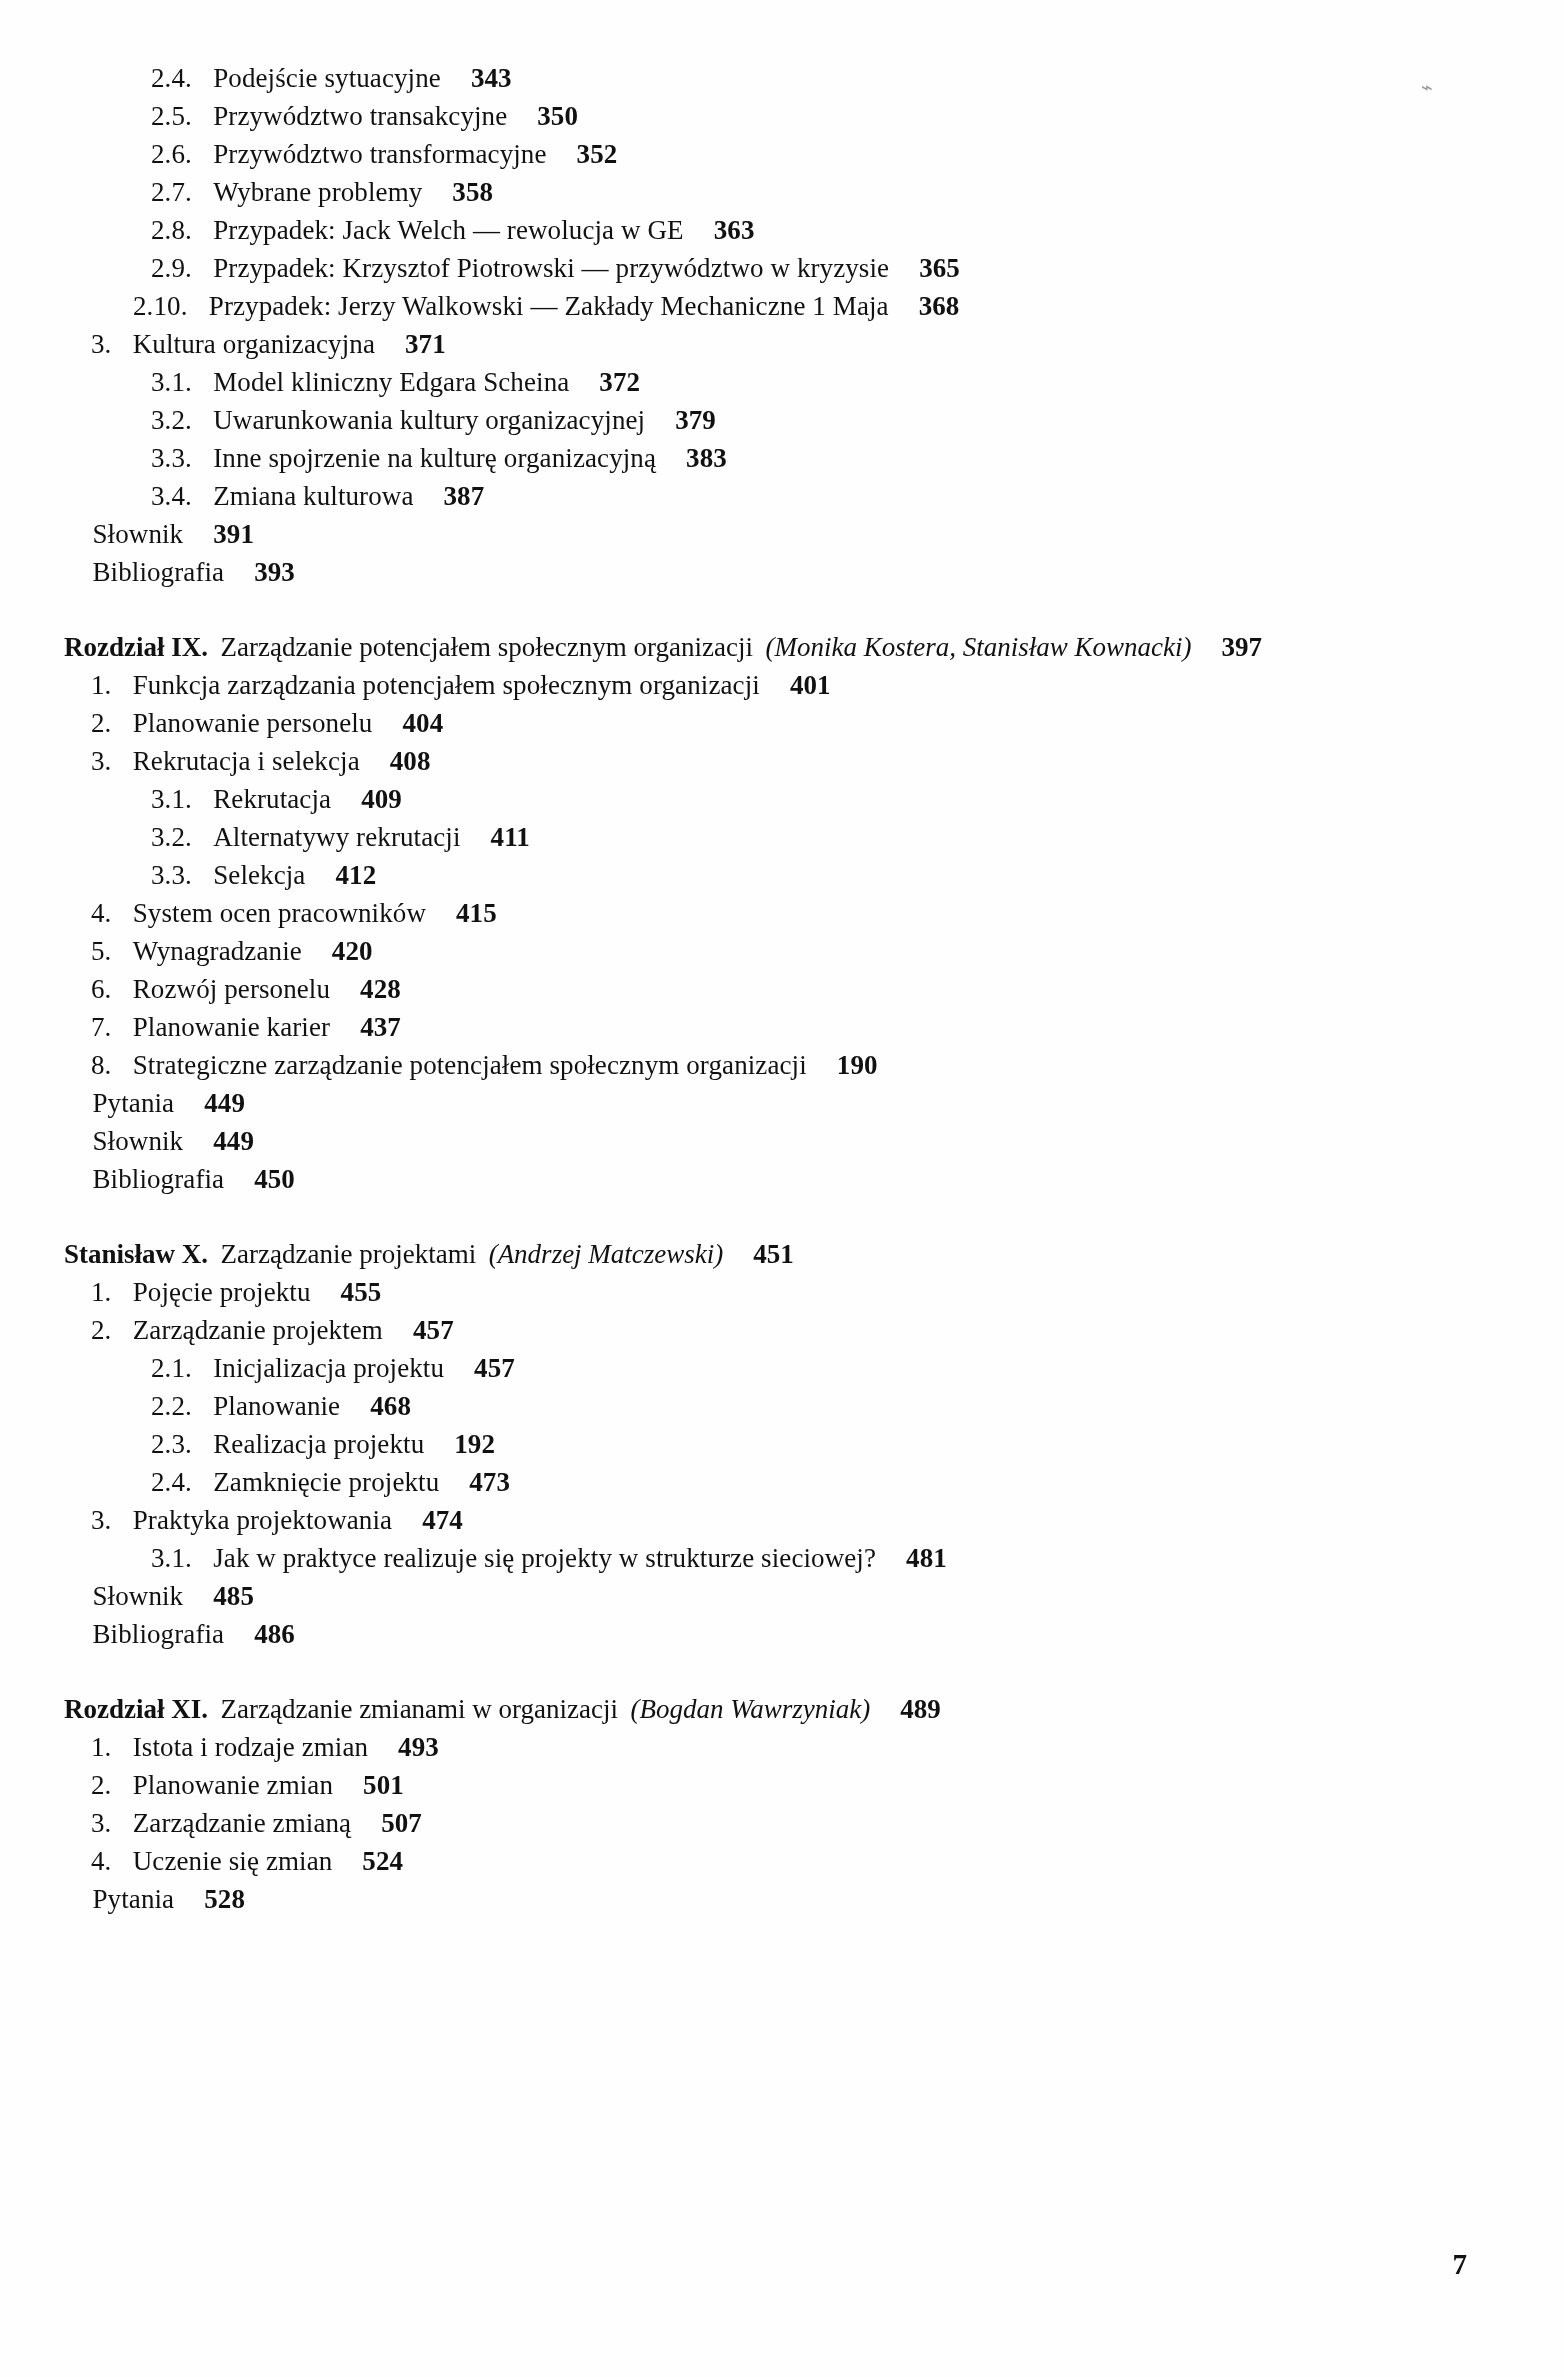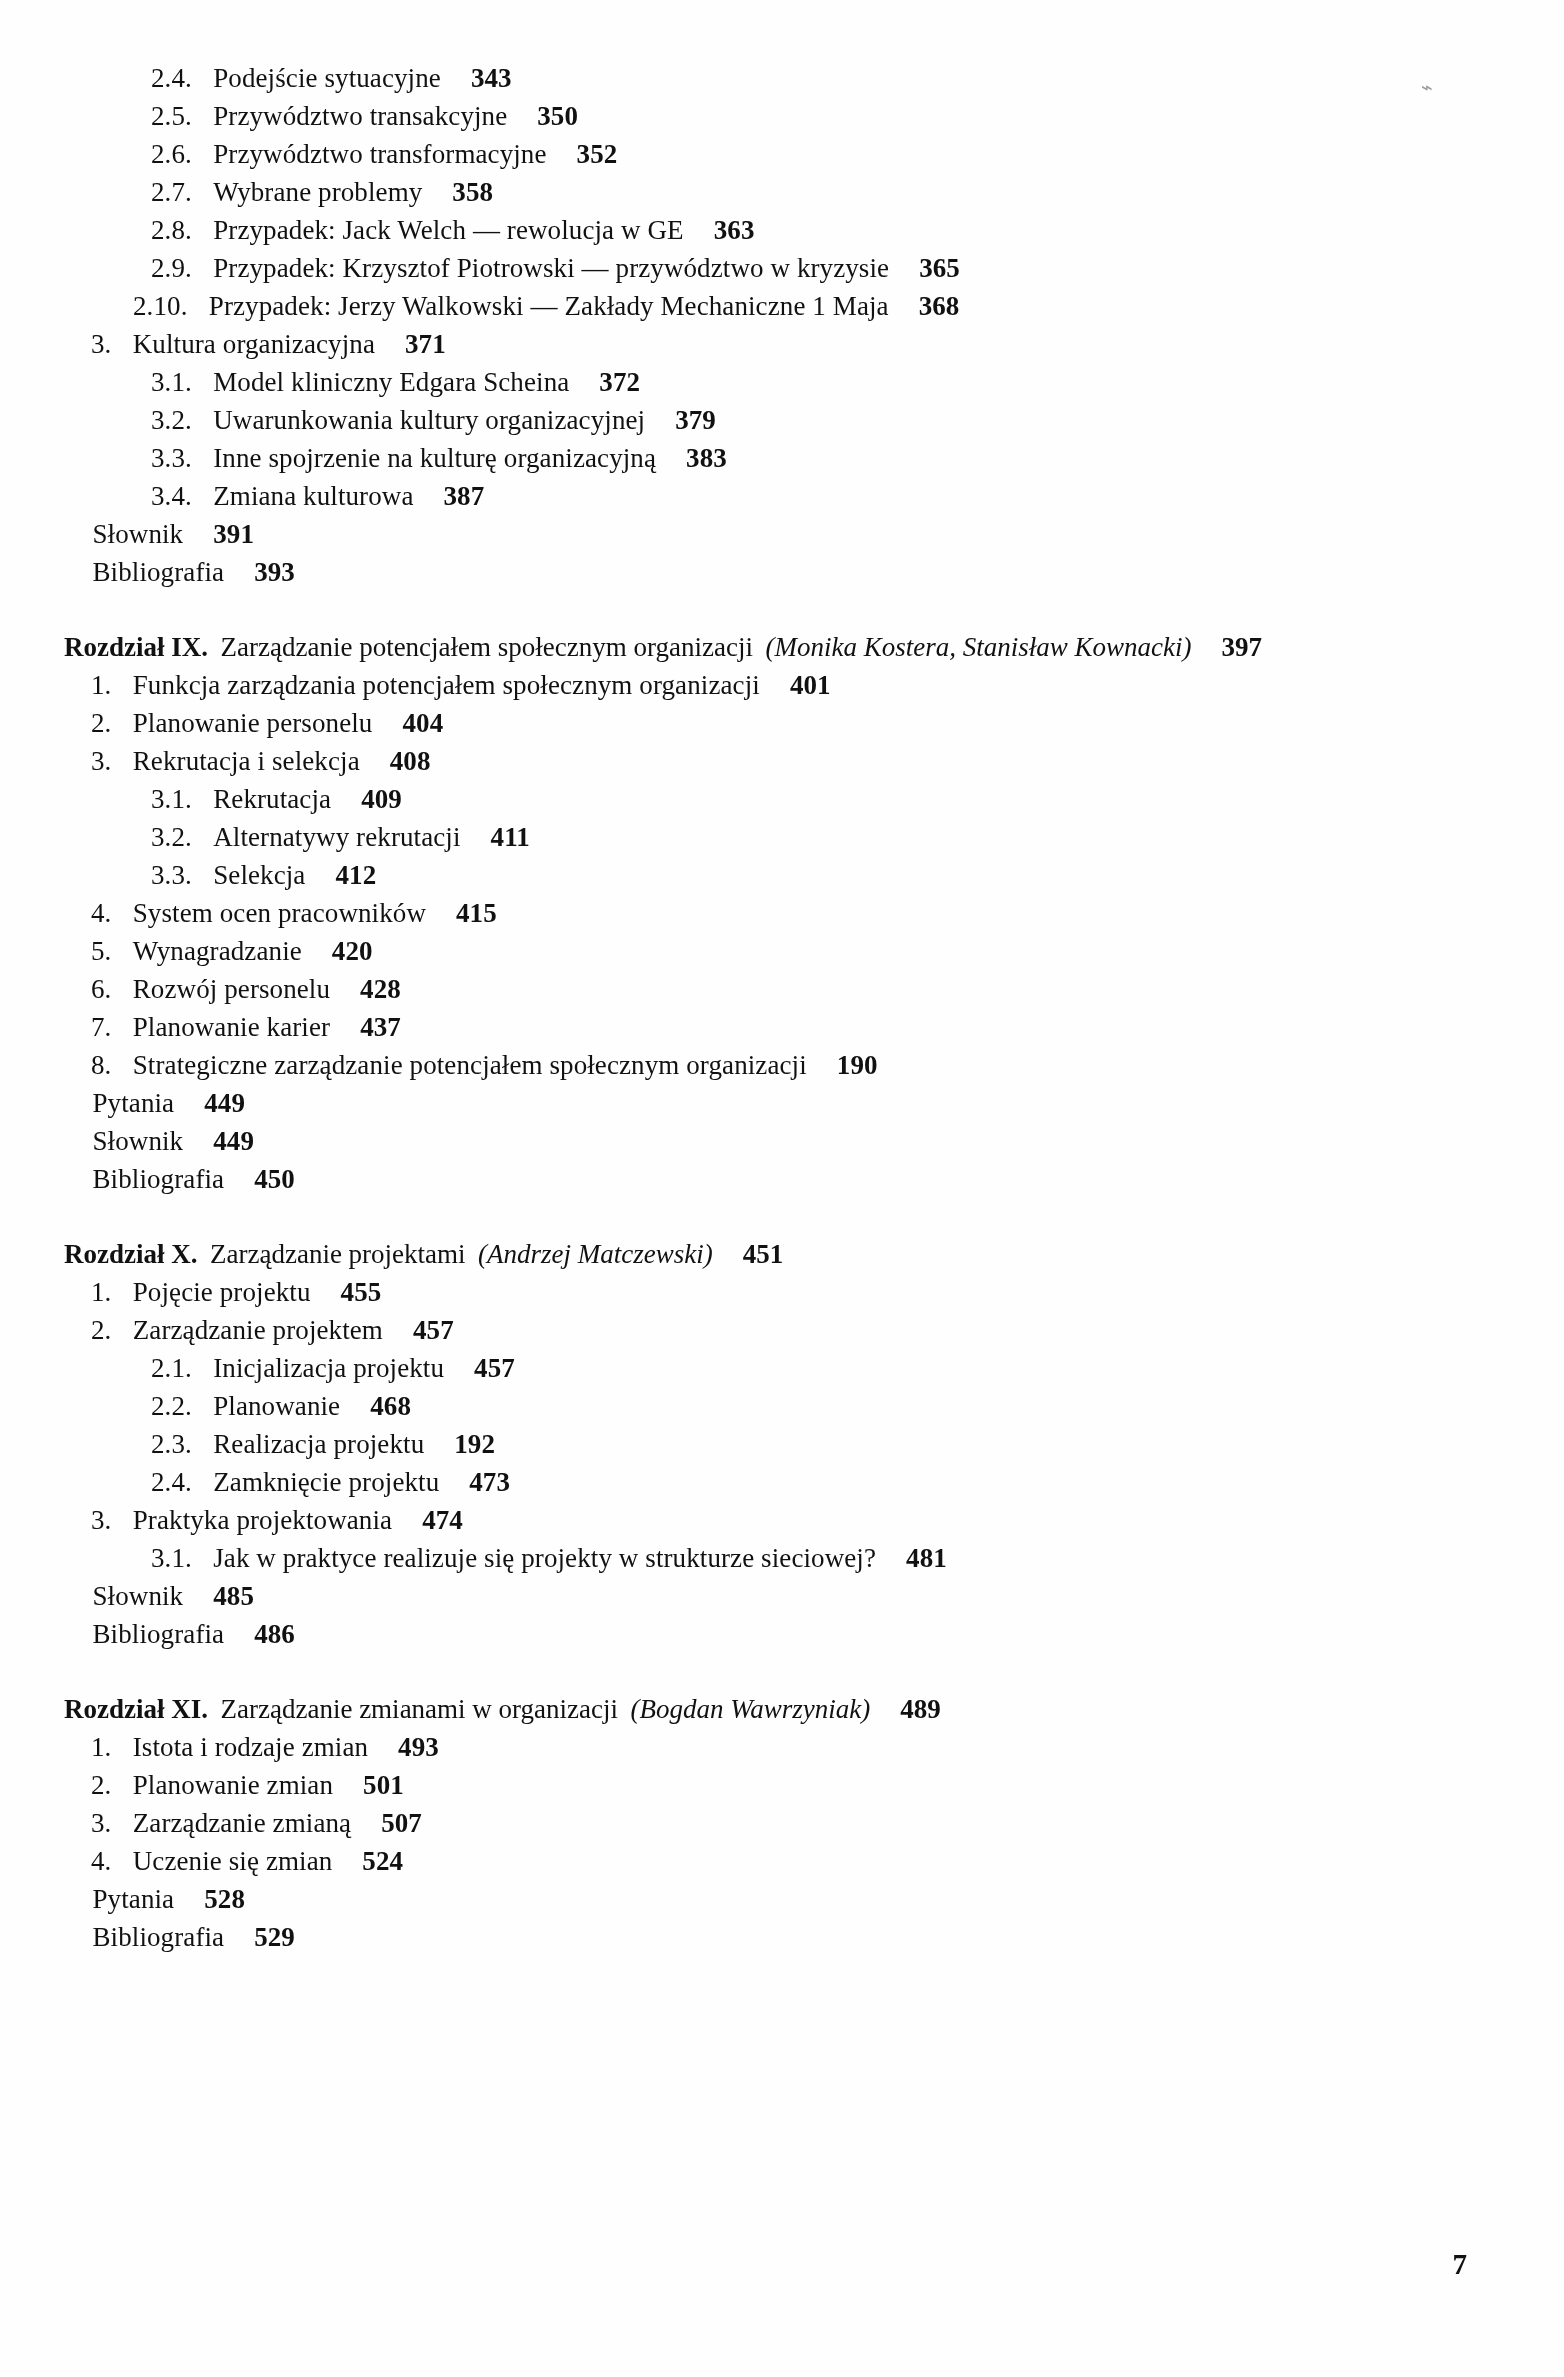--- a/index.html
+++ b/index.html
@@ -175,21 +175,21 @@
       </div>
       <div class="line lvl1b">
         <span>Bibliografia</span><span class="s3"></span><span class="page-no">450</span>
       </div>
     </div>
 
     <div class="gap-blank"></div>
 
     <div>
       <div class="chapter">
-        <span class="bold">Rozdział X.</span><span class="s1"></span><span>Zarządzanie projektami</span><span class="s1"></span><span class="ital">(Andrzej Matczewski)</span><span class="s3"></span><span class="page-no">451</span>
+        <span class="bold">Stanisław X.</span><span class="s1"></span><span>Zarządzanie projektami</span><span class="s1"></span><span class="ital">(Andrzej Matczewski)</span><span class="s3"></span><span class="page-no">451</span>
       </div>
       <div class="line lvl1">
         <span>1.</span><span class="s2"></span><span>Pojęcie projektu</span><span class="s3"></span><span class="page-no">455</span>
       </div>
       <div class="line lvl1">
         <span>2.</span><span class="s2"></span><span>Zarządzanie projektem</span><span class="s3"></span><span class="page-no">457</span>
       </div>
       <div class="line lvl2">
         <span>2.1.</span><span class="s2"></span><span>Inicjalizacja projektu</span><span class="s3"></span><span class="page-no">457</span>
       </div>
@@ -230,22 +230,19 @@
       </div>
       <div class="line lvl1">
         <span>3.</span><span class="s2"></span><span>Zarządzanie zmianą</span><span class="s3"></span><span class="page-no">507</span>
       </div>
       <div class="line lvl1">
         <span>4.</span><span class="s2"></span><span>Uczenie się zmian</span><span class="s3"></span><span class="page-no">524</span>
       </div>
       <div class="line lvl1b">
         <span>Pytania</span><span class="s3"></span><span class="page-no">528</span>
       </div>
-      <div class="line lvl1b">
-        <span>Bibliografia</span><span class="s3"></span><span class="page-no">529</span>
-      </div>
     </div>
 
   </div>
 
   <div class="folio">7</div>
 </div>
 
 
 </body></html>

